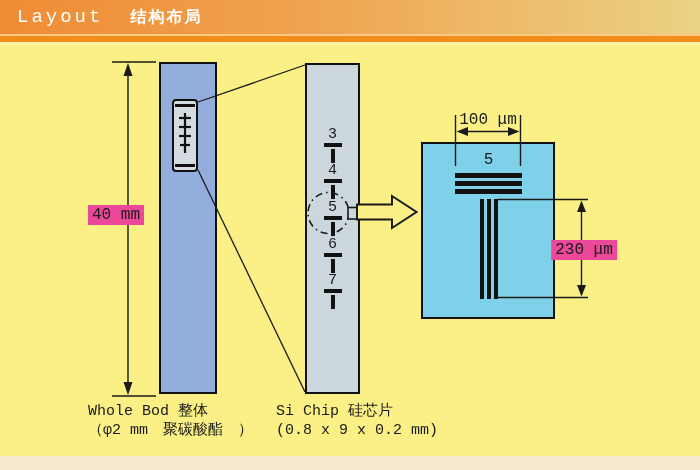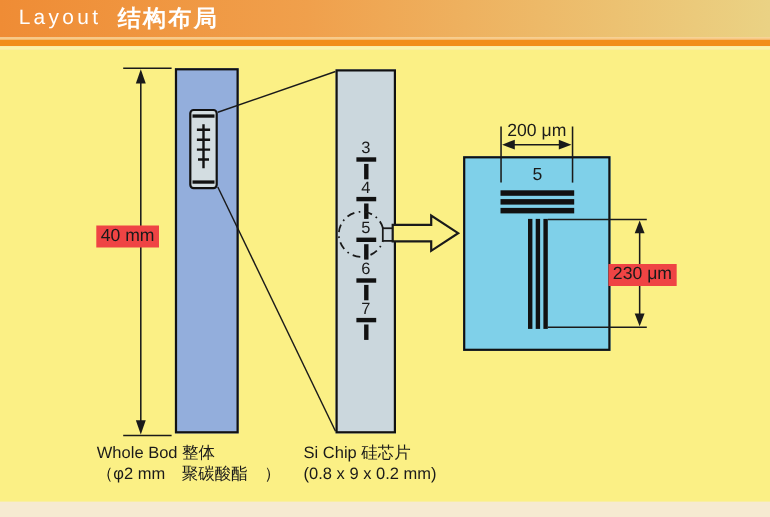--- a/index.html
+++ b/index.html
@@ -1,32 +1,32 @@
 <!DOCTYPE html>
 <html><head>
 <meta charset="utf-8">
 <style>
   html,body{margin:0;padding:0;}
   .stage{
     position:relative;width:700px;height:470px;overflow:hidden;
     background:#F6EAD1;
-    font-family:Liberation Sans, sans-serif;
+    font-family:Liberation Mono, monospace;
     color:#1a1a1a;
   }
   
   .header{
     position:absolute;left:0;top:0;width:700px;height:34px;
     background:linear-gradient(to right,#EF8C35,#F0A04C 40%,#EAD284);
     display:flex;align-items:center;
   }
   .header .t-en{
     margin-left:17px;font-size:19px;font-weight:400;letter-spacing:3px;color:#ffffff;
   }
   .header .t-zh{
-    margin-left:15px;font-size:21px;font-weight:700;color:#ffffff;letter-spacing:2px;
+    margin-left:27px;font-size:16px;font-weight:700;color:#ffffff;letter-spacing:2px;
   }
   .rule-light{position:absolute;left:0;top:34px;width:700px;height:2px;background:#F8CA86;}
   .rule-orange{position:absolute;left:0;top:36px;width:700px;height:6px;background:#F28D1A;}
   .rule-pale{position:absolute;left:0;top:42px;width:700px;height:3px;background:#FCF2A8;}
   .body-bg{position:absolute;left:0;top:45px;width:700px;height:411px;background:#FBF085;}
 
   
   .bar-left{
     position:absolute;left:159px;top:62px;width:58px;height:332px;
     background:#93AEDC;border:2.5px solid #111;box-sizing:border-box;
@@ -57,21 +57,21 @@
   }
   .sq-num{position:absolute;left:455px;top:151px;width:67px;text-align:center;font-size:16px;}
   .sq-hbar{position:absolute;left:455px;width:67px;height:5px;background:#111;}
   .sq-vbar{position:absolute;top:199px;width:4.5px;height:100px;background:#111;}
 
   
   .overlay{position:absolute;left:0;top:0;width:700px;height:470px;pointer-events:none;}
 
   
   .dim-label{
-    position:absolute;background:#ef4444;font-size:16px;padding:1px 4px;white-space:nowrap;
+    position:absolute;background:#ec4899;font-size:16px;padding:1px 4px;white-space:nowrap;
     transform:translate(-50%,-50%);
   }
   .caption{
     position:absolute;left:491px;top:327px;transform:translateX(-50%);
     font-size:15px;font-weight:600;white-space:nowrap;letter-spacing:1px;
   }
   .bar-label{position:absolute;font-size:15px;line-height:19px;white-space:nowrap;}
   .bar-label .l1{display:block;}
   .bar-label .l2{display:block;}
 </style>
@@ -177,21 +177,21 @@
       <line x1="498" y1="297.5" x2="588" y2="297.5"></line>
       <line x1="581.5" y1="204" x2="581.5" y2="293"></line>
     </g>
     <g fill="#1a1a1a">
       <polygon points="581.5,200.5 577,212 586,212"></polygon>
       <polygon points="581.5,296.5 577,285 586,285"></polygon>
     </g>
   </svg>
 
   <div class="dim-label" style="left:116px;top:215px">40 mm</div>
-  <div class="dim-label" style="left:488px;top:120px;background:transparent">200 μm</div>
+  <div class="dim-label" style="left:488px;top:120px;background:transparent">100 μm</div>
   <div class="dim-label" style="left:584px;top:250px">230 μm</div>
 
 
   <div class="bar-label" style="left:88px;top:402px;width:212px">
     <span class="l1">Whole Bod 整体</span>
     <span class="l2">（φ2 mm　聚碳酸酯　）</span>
   </div>
   <div class="bar-label" style="left:276px;top:402px;width:132px">
     <span class="l1">Si Chip 硅芯片</span>
     <span class="l2">(0.8 x 9 x 0.2 mm)</span>

